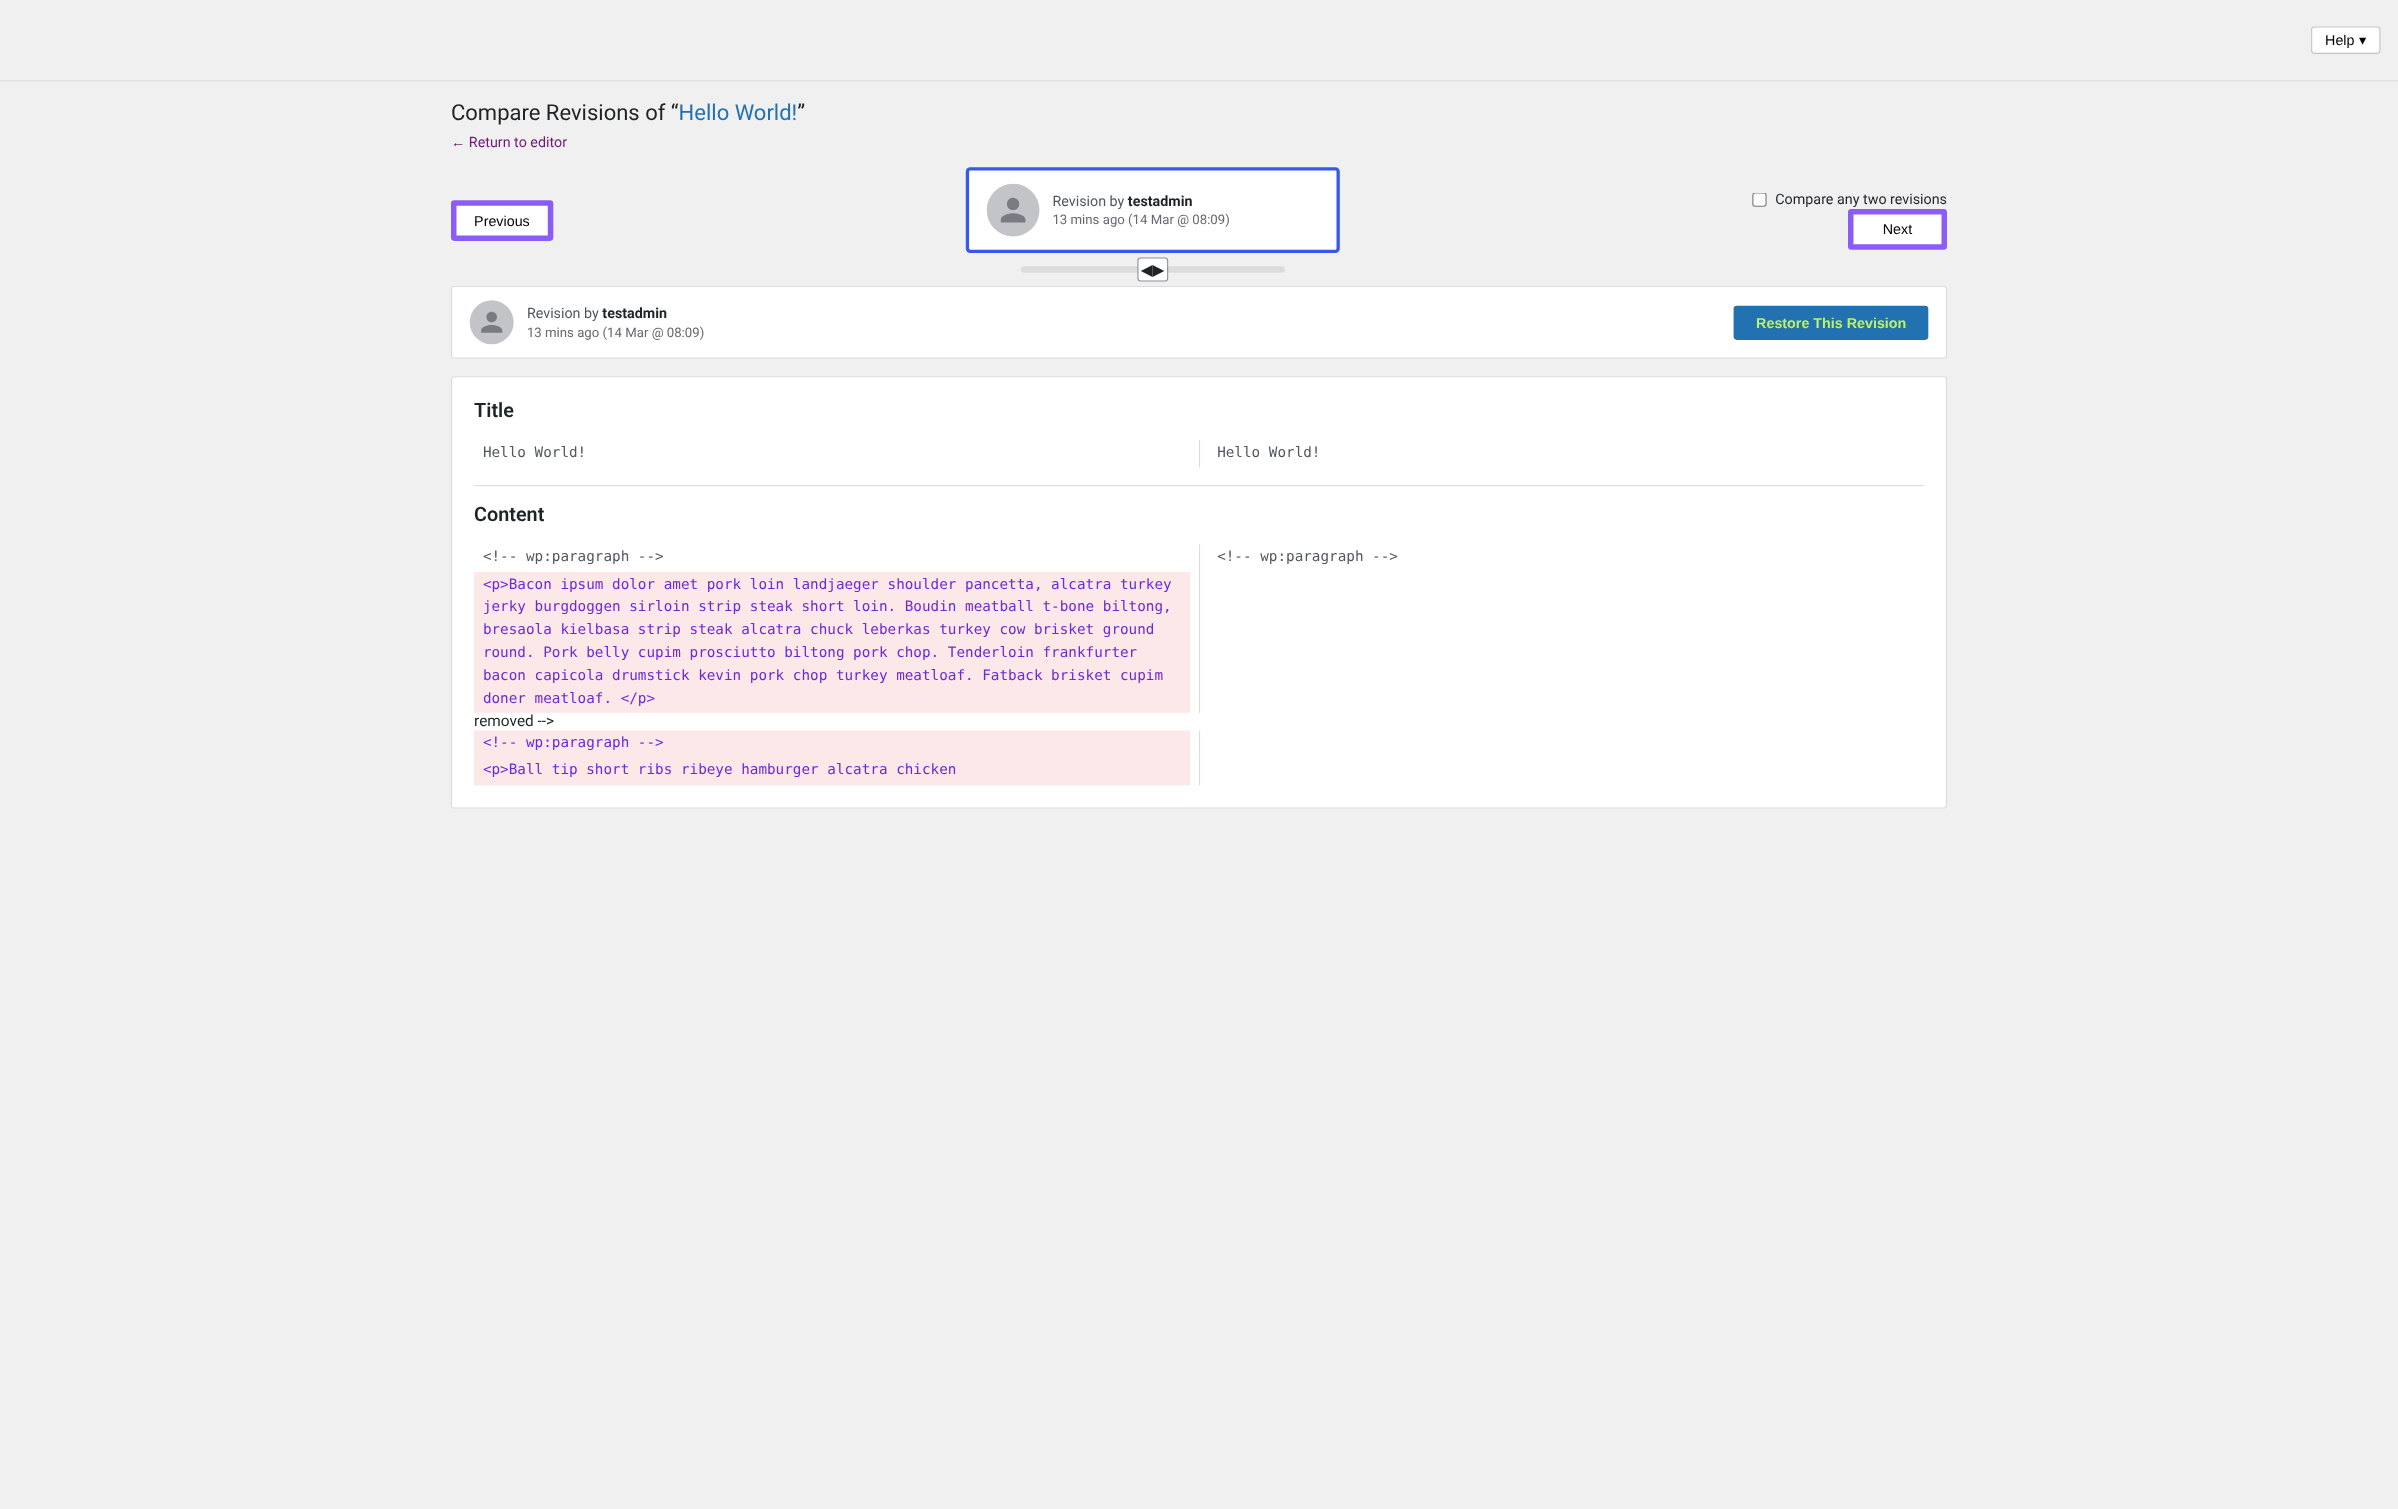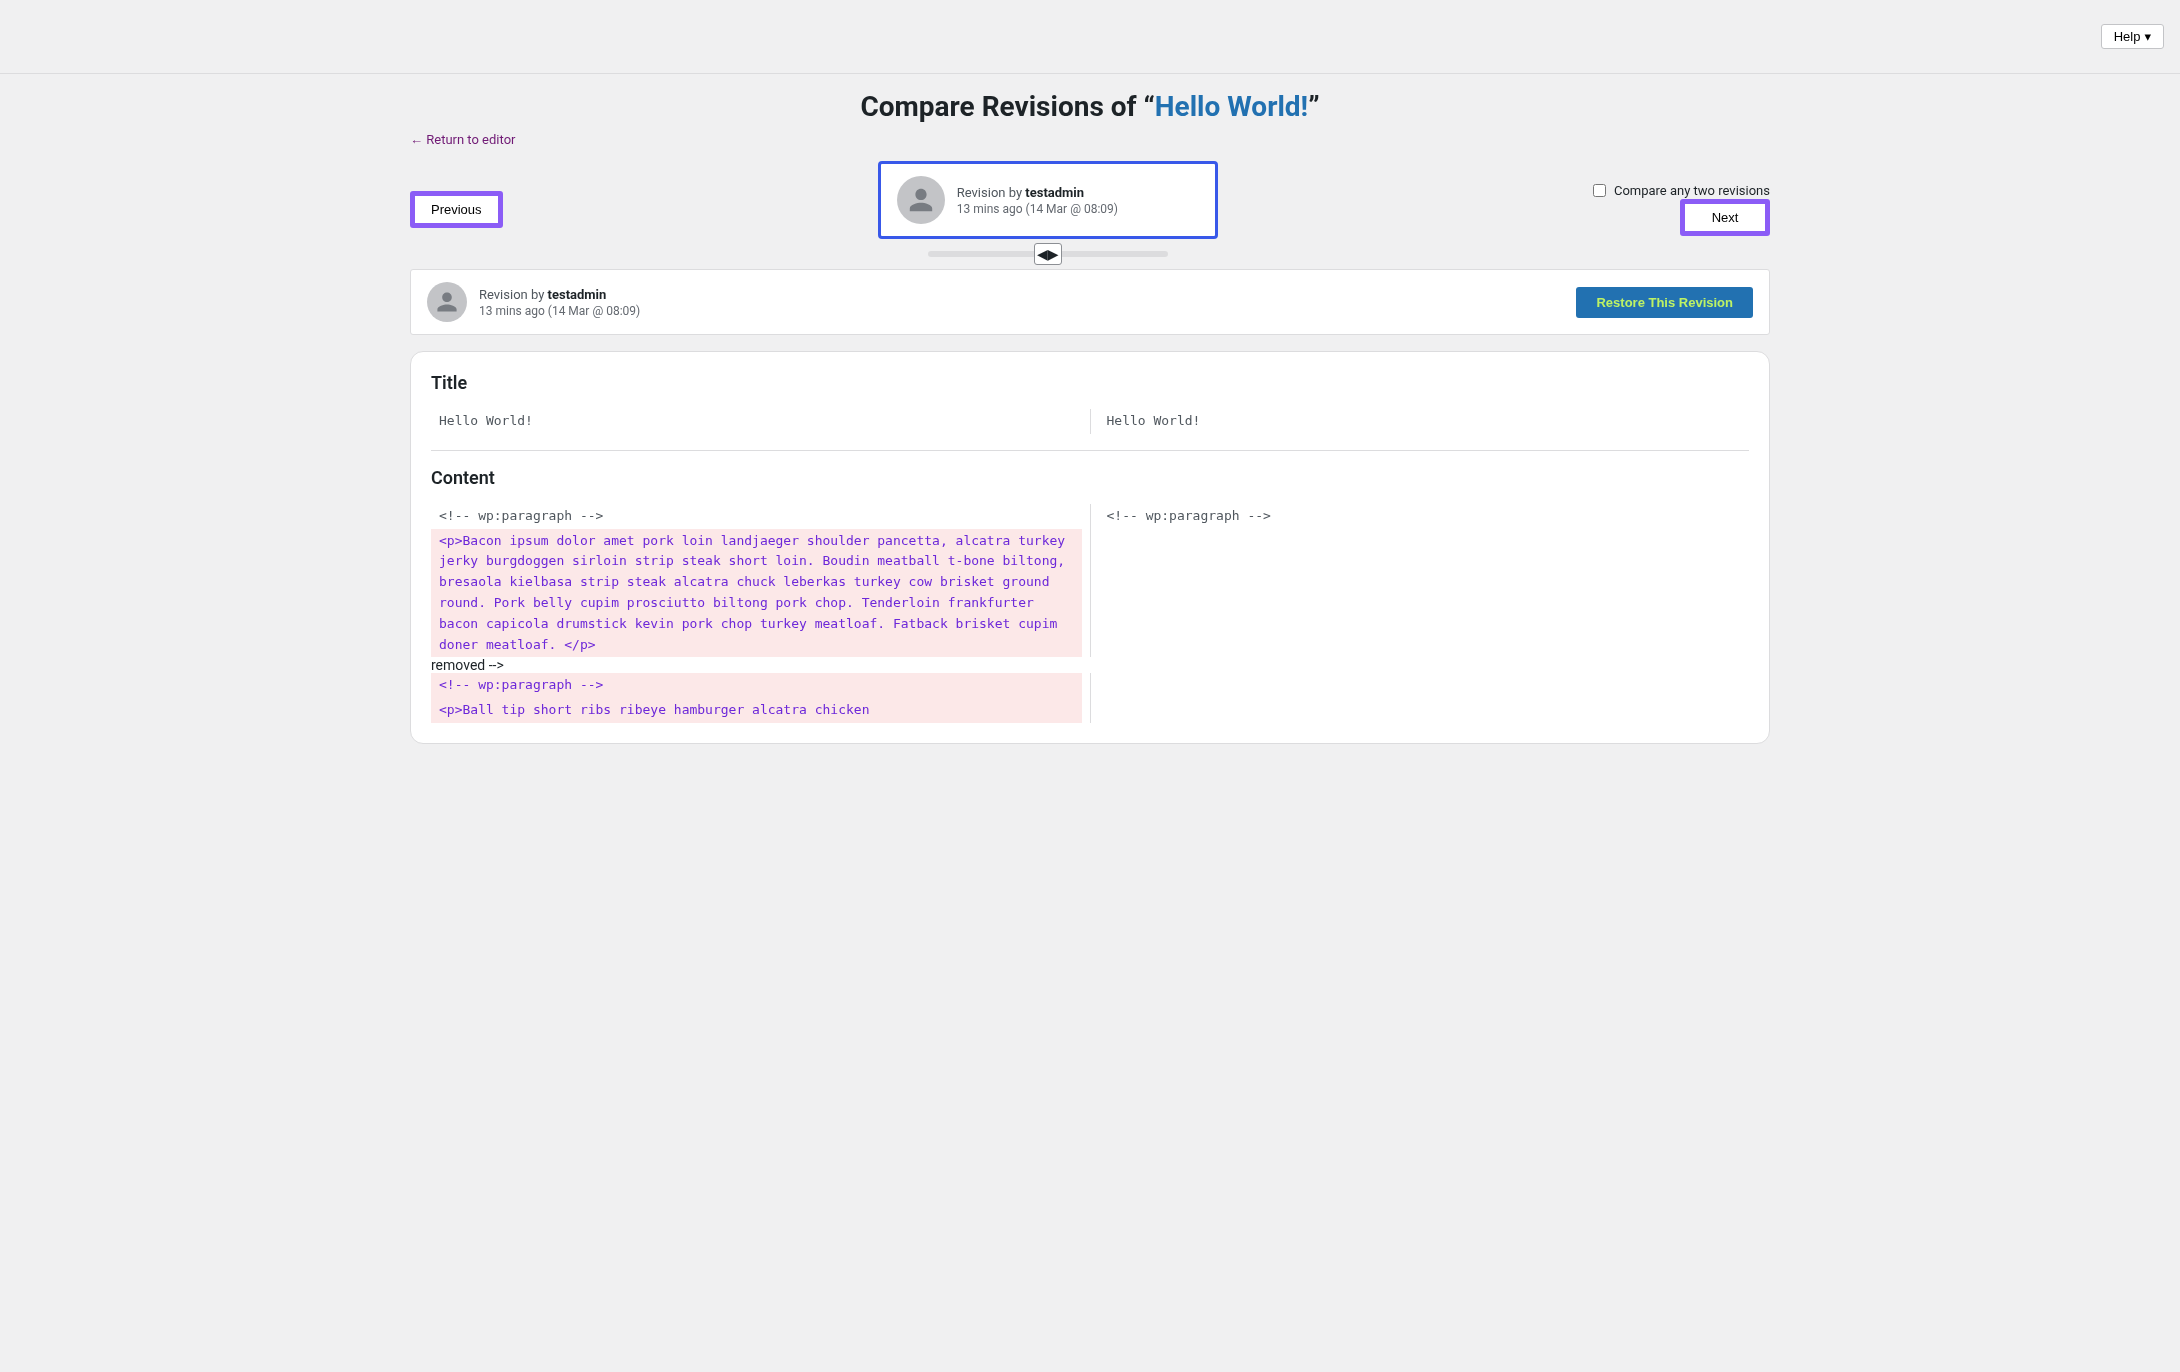--- a/index.html
+++ b/index.html
@@ -32,25 +32,24 @@
 
     
     .wrap {
       max-width: 1400px;
       margin: 0 auto;
       padding: 16px 20px;
     }
 
     
     .page-title {
-      font-size: 28px;
-      font-weight: 700;
+      font-size: 20px;
+      font-weight: 400;
       color: #1d2327;
       margin-bottom: 8px;
-      text-align: center;
     }
     .page-title a {
       color: #2271b1;
       text-decoration: none;
     }
     .return-link {
       color: #701a75;
       text-decoration: none;
       font-size: 13px;
       display: inline-flex;
@@ -212,21 +211,21 @@
       padding: 8px 20px;
       cursor: pointer;
       font-size: 13px;
       font-weight: 600;
     }
 
     
     .diff-wrap {
       background: #fff;
       border: 1px solid #dcdcde;
-      border-radius: 13px;
+      border-radius: 3px;
       padding: 20px;
     }
     .diff-section-title {
       font-size: 18px;
       font-weight: 600;
       margin-bottom: 16px;
       color: #1d2327;
     }
     .section-divider {
       border: none;

